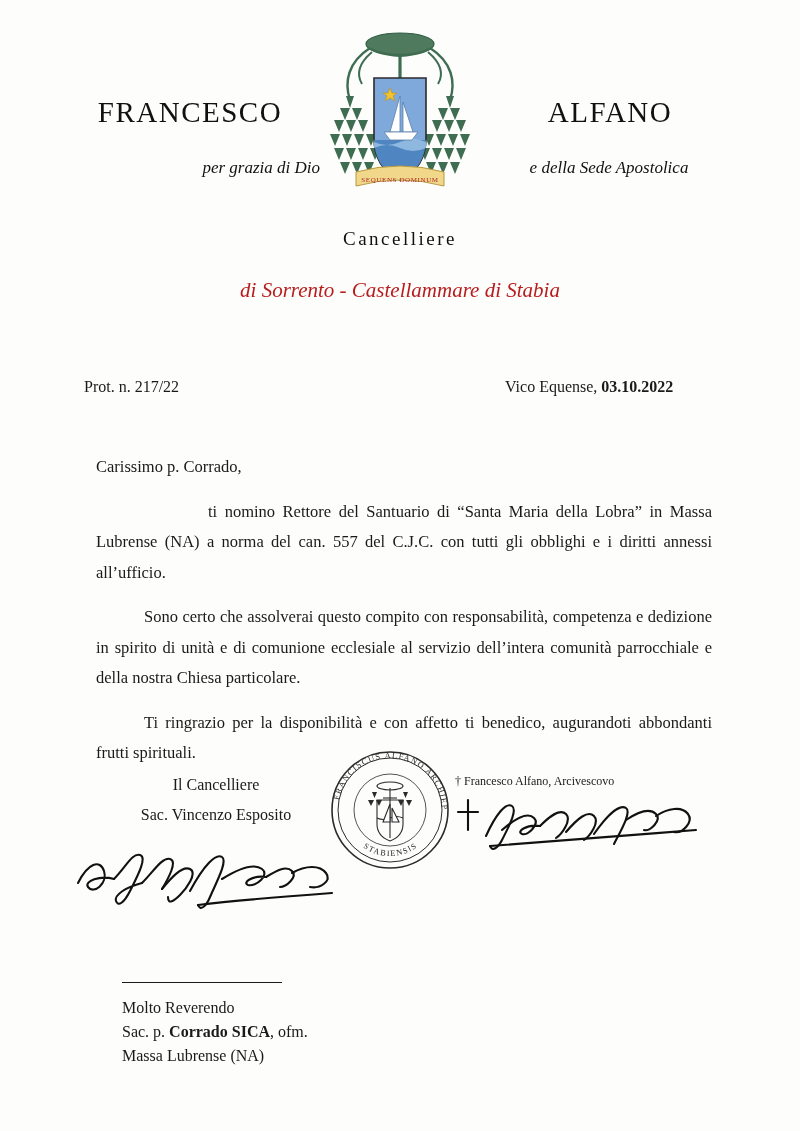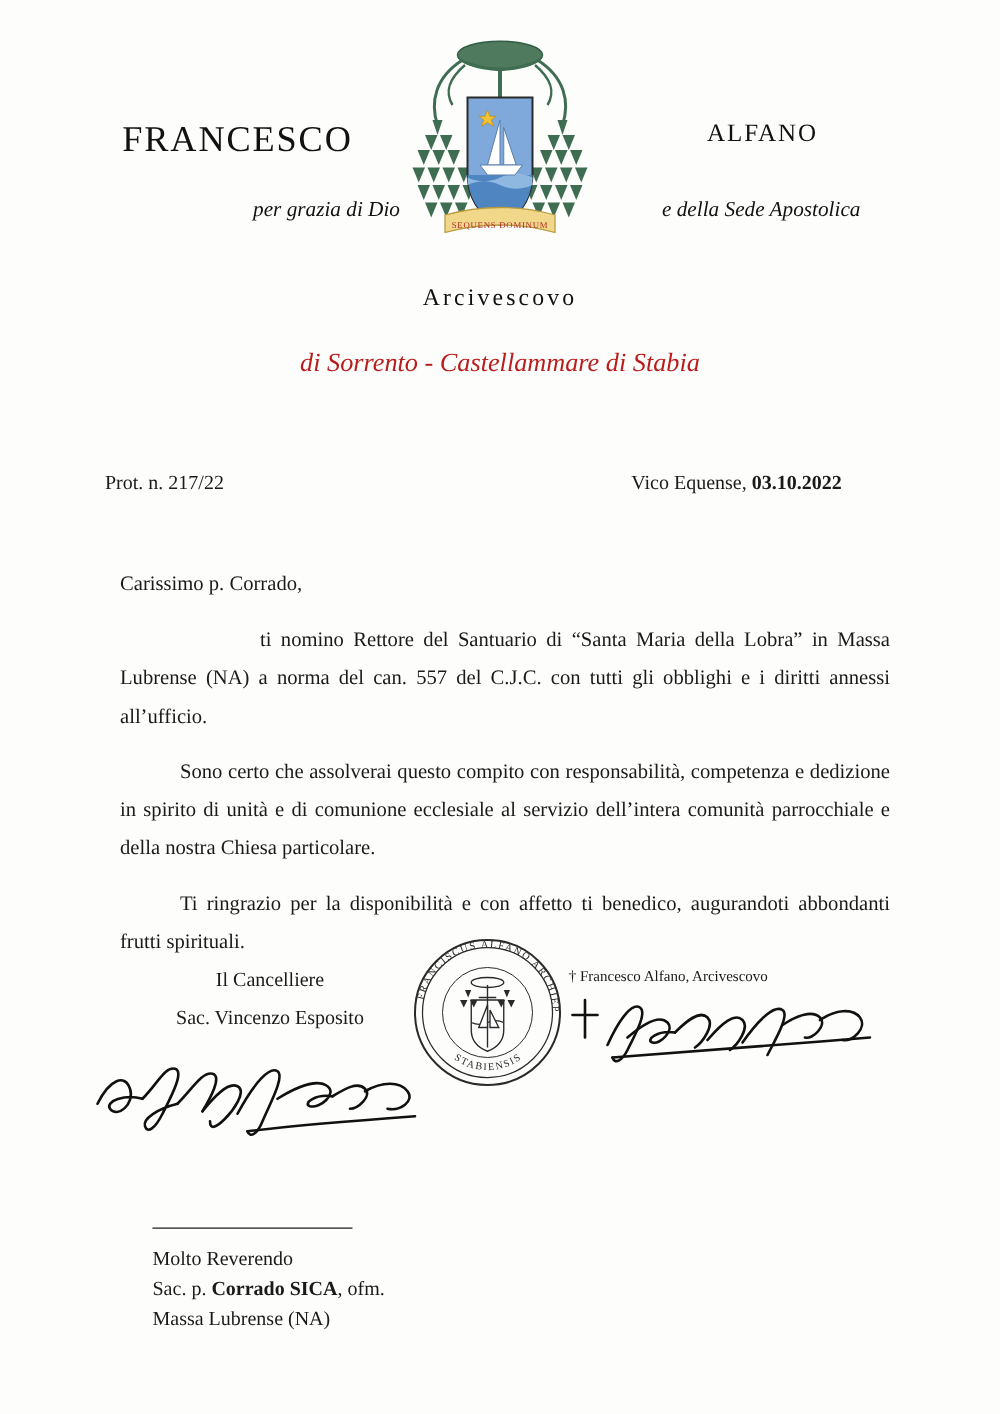--- a/index.html
+++ b/index.html
@@ -42,21 +42,21 @@
     font-variant: small-caps;
     text-transform: uppercase;
     color: #111;
   }
   .name-right {
     position: absolute;
     right: 60px;
     top: 96px;
     width: 260px;
     text-align: center;
-    font-size: 20px;
+    font-size: 29px;
     letter-spacing: 1.5px;
     text-transform: uppercase;
     color: #111;
   }
   .sub-left {
     position: absolute;
     left: 60px;
     top: 158px;
     width: 260px;
     text-align: right;
@@ -282,21 +282,21 @@
       <polygon points="80,66 82,71 87,71 83,74 85,79 80,76 75,79 77,74 73,71 78,71" fill="#f2c230" stroke="#b8901c" stroke-width="0.6"></polygon>
 
       <path d="M46 150 Q90 138 134 150 L134 164 Q90 152 46 164 Z" fill="#f0d78a" stroke="#b79a3c" stroke-width="1"></path>
       <text x="90" y="160" font-family="Liberation Serif, serif" font-size="7" fill="#b02a2a" text-anchor="middle" letter-spacing="0.6">SEQUENS DOMINUM</text>
     </svg>
 
     <div class="name-left">Francesco</div>
     <div class="name-right">Alfano</div>
     <div class="sub-left">per grazia di Dio</div>
     <div class="sub-right">e della Sede Apostolica</div>
-    <div class="title-role">Arcivescovo</div>
+    <div class="title-role">Cancelliere</div>
     <div class="title-see">di Sorrento - Castellammare di Stabia</div>
   </div>
 
   <div class="protocol-row">
     <div class="protocol">Prot. n. 217/22</div>
     <div class="placedate"><span>Vico Equense, </span><b>03.10.2022</b></div>
   </div>
 
   <div class="body-text">
     <p class="greeting">Carissimo p. Corrado,</p>

